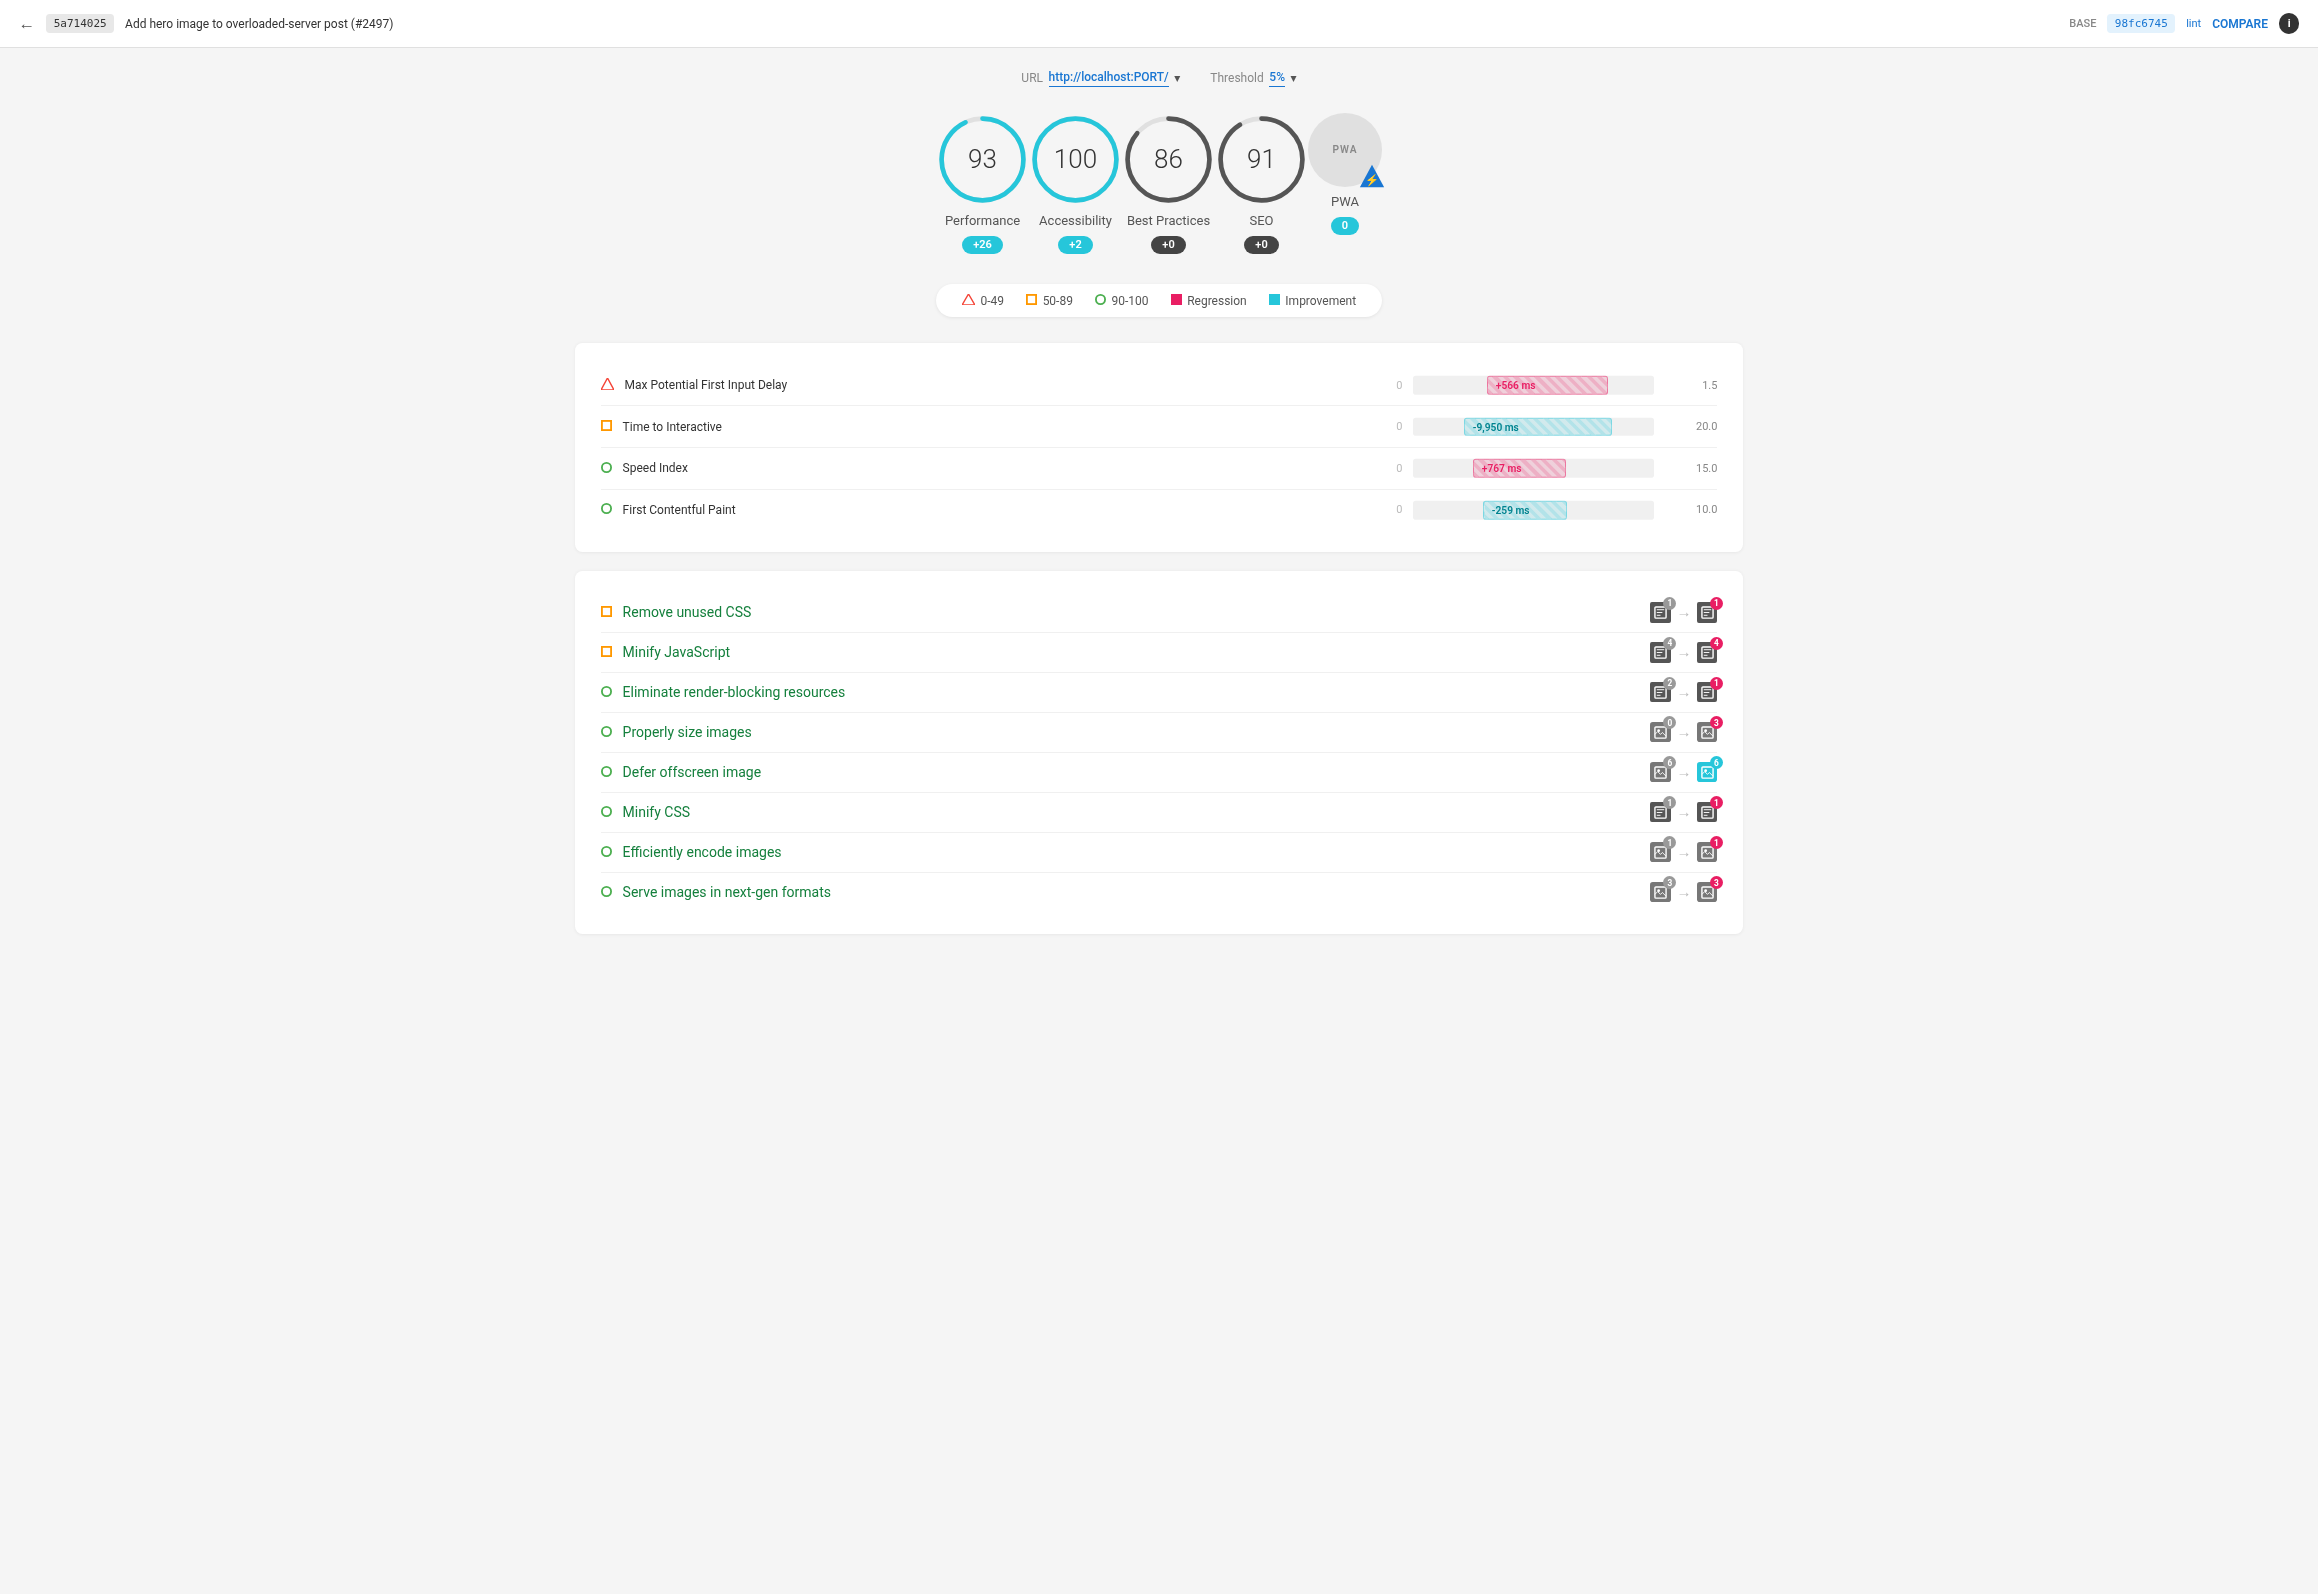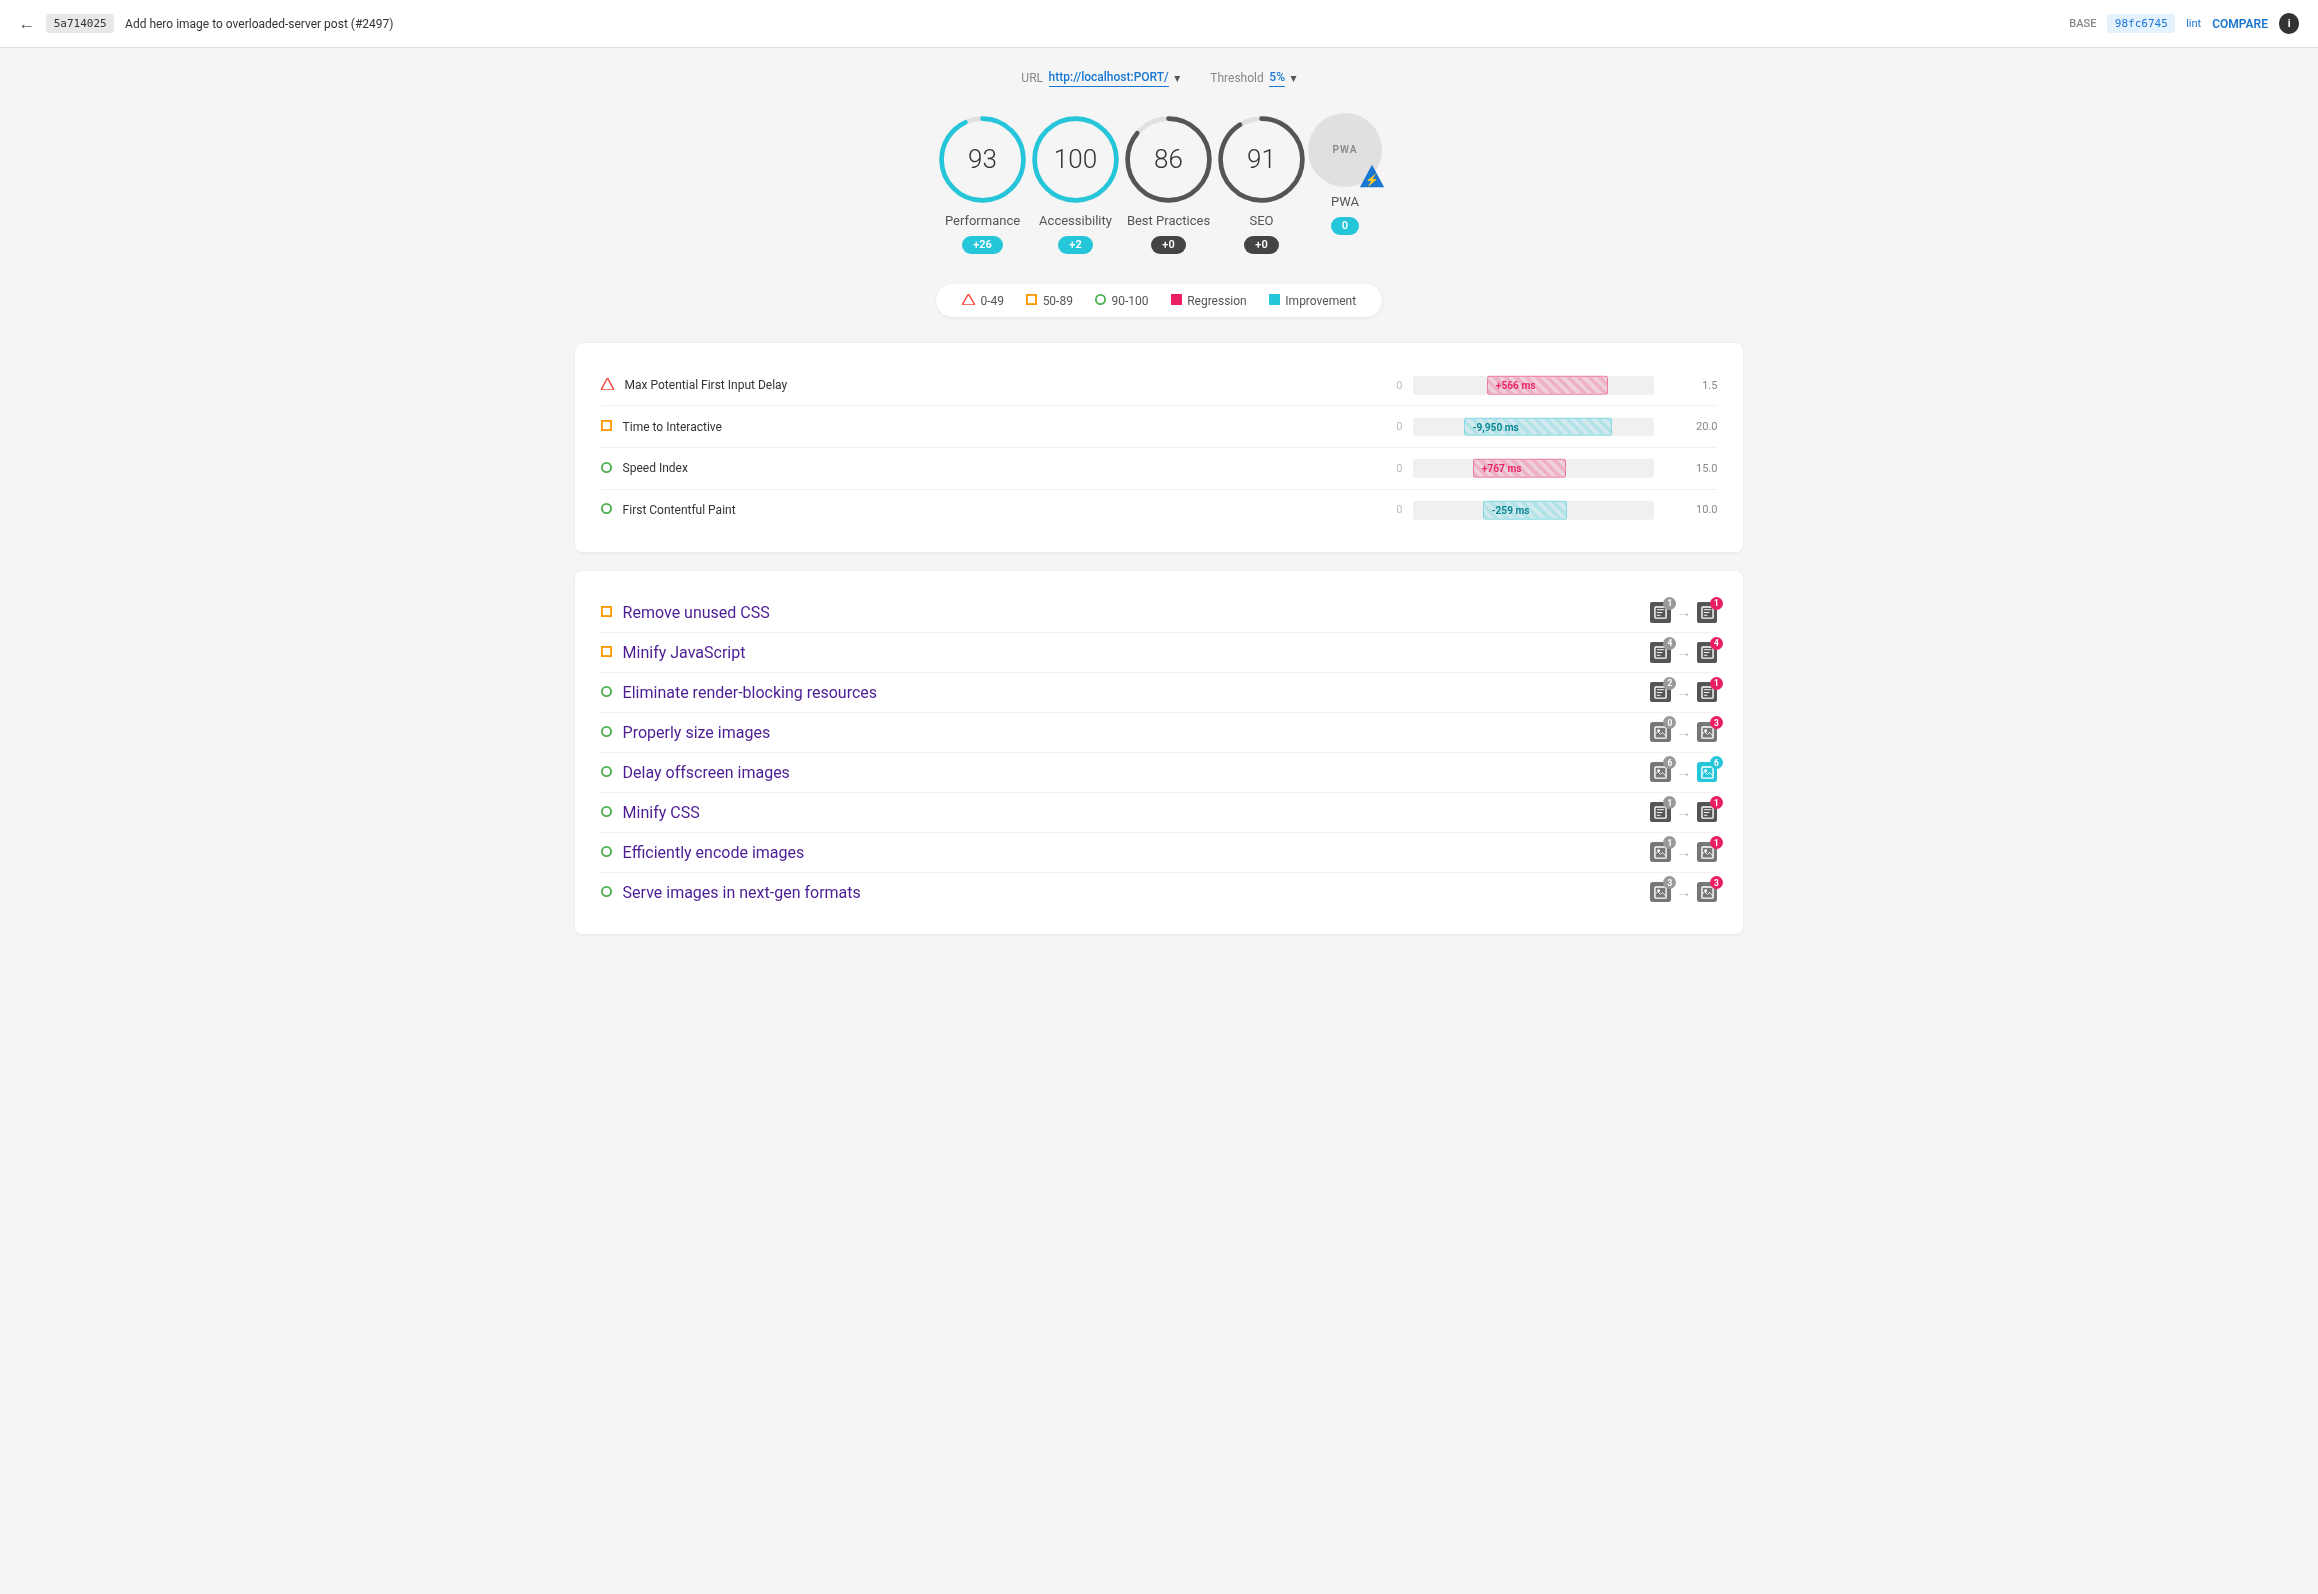--- a/index.html
+++ b/index.html
@@ -115,21 +115,21 @@
       color: #00838f; border: 0.9px solid rgba(38,198,218,0.4);
     }
     .metric-score { font-size: 11px; color: #888; width: 33px; text-align: right; }
 
     
     .opp-row {
       display: flex; align-items: center; padding: 9.3px 0;
       border-bottom: 0.9px solid #f0f0f0; gap: 11px;
     }
     .opp-row:last-child { border-bottom: none; }
-    .opp-name { font-size: 16px; color: #4c1d95; flex: 1; }
+    .opp-name { font-size: 14px; color: #15803d; flex: 1; }
     .opp-icons { display: flex; align-items: center; gap: 5.6px; }
     .file-icon-wrap { position: relative; display: inline-flex; }
     .file-icon {
       width: 20.4px; height: 20.4px; background: #555; border-radius: 1.9px;
       display: flex; align-items: center; justify-content: center;
       font-size: 7.4px; color: #fff;
     }
     .file-icon-img {
       width: 20.4px; height: 20.4px; background: #777; border-radius: 2.8px;
       display: flex; align-items: center; justify-content: center;
@@ -486,21 +486,21 @@
         </div>
       </div>
     </div>
 
     <div class="opp-row">
       <span>
         <svg width="11" height="11" viewBox="0 0 12 12">
             <circle cx="6" cy="6" r="5" fill="none" stroke="#4caf50" stroke-width="2"></circle>
           </svg>
       </span>
-      <span class="opp-name">Delay offscreen images</span>
+      <span class="opp-name">Defer offscreen image</span>
       <div class="opp-icons">
         <div class="file-icon-wrap">
           <div class="file-icon-img">
             <svg width="13" height="13" viewBox="0 0 14 14" fill="none">
                 <rect x="1" y="1" width="12" height="12" rx="1" stroke="#fff" stroke-width="1.5"></rect>
                 <circle cx="5" cy="5" r="1.5" fill="#fff"></circle>
                 <path d="M1 9l3-3 3 3 2-2 4 4" stroke="#fff" stroke-width="1"></path>
               </svg>
           </div>
           <span class="badge-count badge-gray">6</span>

